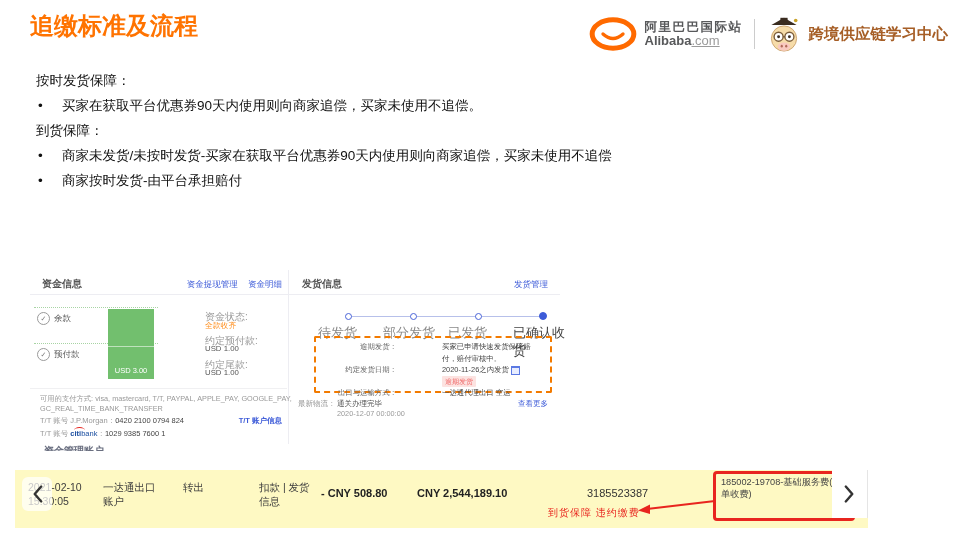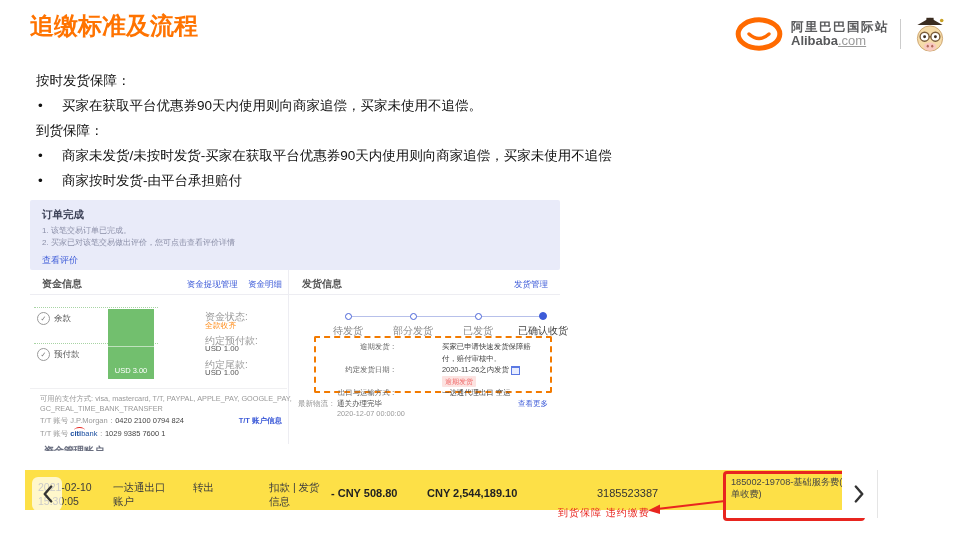--- a/index.html
+++ b/index.html
@@ -47,36 +47,36 @@
   .paytxt{font-size:7.3px;color:#999;}
   .ttval{color:#444;}
   .citi{color:#1a4ea0;font-weight:700;position:relative;display:inline-block;}
   .citi .arc{position:absolute;left:4px;top:-2px;width:11px;height:5px;
              border-top:1.5px solid #E8251F;border-radius:50%;}
 
   
   .stepline{background:#B7C0EA;height:1px;}
   .stepdot{width:7px;height:7px;border:1px solid #4A64D8;border-radius:50%;background:#fff;box-sizing:border-box;}
   .stepdot.done{background:#3D5BD8;border-color:#3D5BD8;width:8px;height:8px;}
-  .steplab{width:60px;text-align:center;font-size:10px;color:#8a8a8a;}
+  .steplab{width:60px;font-size:13px;color:#8a8a8a;}
   .steplab.done{color:#444;}
   .dashedbox{left:284px;top:136px;width:238px;height:57px;border:2px dashed #F27A00;
              border-radius:2px;padding:3px 5px;box-sizing:border-box;}
   .arow{display:flex;line-height:11.5px;font-size:7.4px;gap:45px;}
   .arow .al{width:76px;text-align:right;color:#666;flex:none;}
   .arow .av{color:#444;}
   .cal-icon{display:inline-block;width:7px;height:6px;background:#E8EDFF;border:1px solid #5B79E3;
             border-top:2.5px solid #5B79E3;margin:0 2px;vertical-align:middle;}
   .badge{display:inline-block;background:#FCE3E1;color:#F06A6A;font-size:7px;padding:0 3px;
          border-radius:1px;vertical-align:middle;}
   .cut-strip{left:14px;top:244px;width:200px;height:7px;overflow:hidden;}
   .cut-strip div{font-size:10px;font-weight:700;color:#6a6f80;}
 
   
-  .txn{left:25px;top:470px;width:853px;height:40px;background:#fde047;}
+  .txn{left:15px;top:470px;width:853px;height:58px;background:#fef9c3;}
   .txn .cell{position:absolute;font-size:10.5px;color:#3d3d3d;line-height:14px;}
   .txn .bold{font-weight:700;font-size:11px;color:#222;}
   .chev-box{background:rgba(255,255,255,.72);border-radius:6px;display:flex;
             align-items:center;justify-content:center;}
   .white-zone{position:absolute;right:0;top:0;width:35px;height:48px;background:#fff;
               border-right:1px solid #e5e5e5;display:flex;align-items:center;justify-content:center;}
   .feebox{left:698px;top:1px;width:126px;height:40px;border:3px solid #E8251F;border-radius:4px;
           padding:2px 5px;font-size:9.2px;color:#444;line-height:12px;box-sizing:content-box;}
   .annot{left:533px;top:36px;font-size:10px;color:#E8251F;letter-spacing:1px;}
 </style>
@@ -104,35 +104,30 @@
       <circle cx="20" cy="27" r="14" fill="#F6DCA9" stroke="#C9A06B"></circle>
       <circle cx="14" cy="25" r="5" fill="#fff" stroke="#7a5c3a" stroke-width="1.5"></circle>
       <circle cx="26" cy="25" r="5" fill="#fff" stroke="#7a5c3a" stroke-width="1.5"></circle>
       <line x1="19" y1="25" x2="21" y2="25" stroke="#7a5c3a" stroke-width="1.5"></line>
       <circle cx="14" cy="25" r="1.6" fill="#3a2c20"></circle>
       <circle cx="26" cy="25" r="1.6" fill="#3a2c20"></circle>
       <ellipse cx="20" cy="36" rx="7" ry="4.5" fill="#F9C9C0"></ellipse>
       <ellipse cx="17.5" cy="35.5" rx="1.2" ry="1.6" fill="#b26a5a"></ellipse>
       <ellipse cx="22.5" cy="35.5" rx="1.2" ry="1.6" fill="#b26a5a"></ellipse>
     </svg>
+    <div class="center-name">跨境供应链学习中心</div>
   </div>
 
   <div class="abs intro" style="left:36px;top:72px;">按时发货保障：</div>
   <div class="abs intro" style="left:38px;top:97px;"><span class="bullet">•</span><span>买家在获取平台优惠券90天内使用则向商家追偿，买家未使用不追偿。</span></div>
   <div class="abs intro" style="left:36px;top:122px;text-align:center;">到货保障：</div>
   <div class="abs intro" style="left:38px;top:147px;"><span class="bullet">•</span><span>商家未发货/未按时发货-买家在获取平台优惠券90天内使用则向商家追偿，买家未使用不追偿</span></div>
   <div class="abs intro" style="left:38px;top:172px;"><span class="bullet">•</span><span>商家按时发货-由平台承担赔付</span></div>
 
   <div class="abs order">
-    <div class="abs band">
-      <div class="abs band-title">订单完成</div>
-      <div class="abs band-line" style="top:25px;">1. 该笔交易订单已完成。</div>
-      <div class="abs band-line" style="top:37px;">2. 买家已对该笔交易做出评价，您可点击查看评价详情</div>
-      <div class="abs link" style="left:12px;top:54px;font-size:9px;">查看评价</div>
-    </div>
     <div class="abs panel-divider"></div>
     <div class="abs hdr-underline"></div>
 
     <div class="abs panel-title" style="left:12px;top:77px;">资金信息</div>
     <div class="abs panel-links" style="left:120px;top:79px;width:132px;">
       <span class="link">资金提现管理</span>
       <span class="link">资金明细</span>
     </div>
     <div class="abs dotline" style="left:4px;top:107px;width:124px;"></div>
     <div class="abs chk" style="left:7px;top:112px;">

